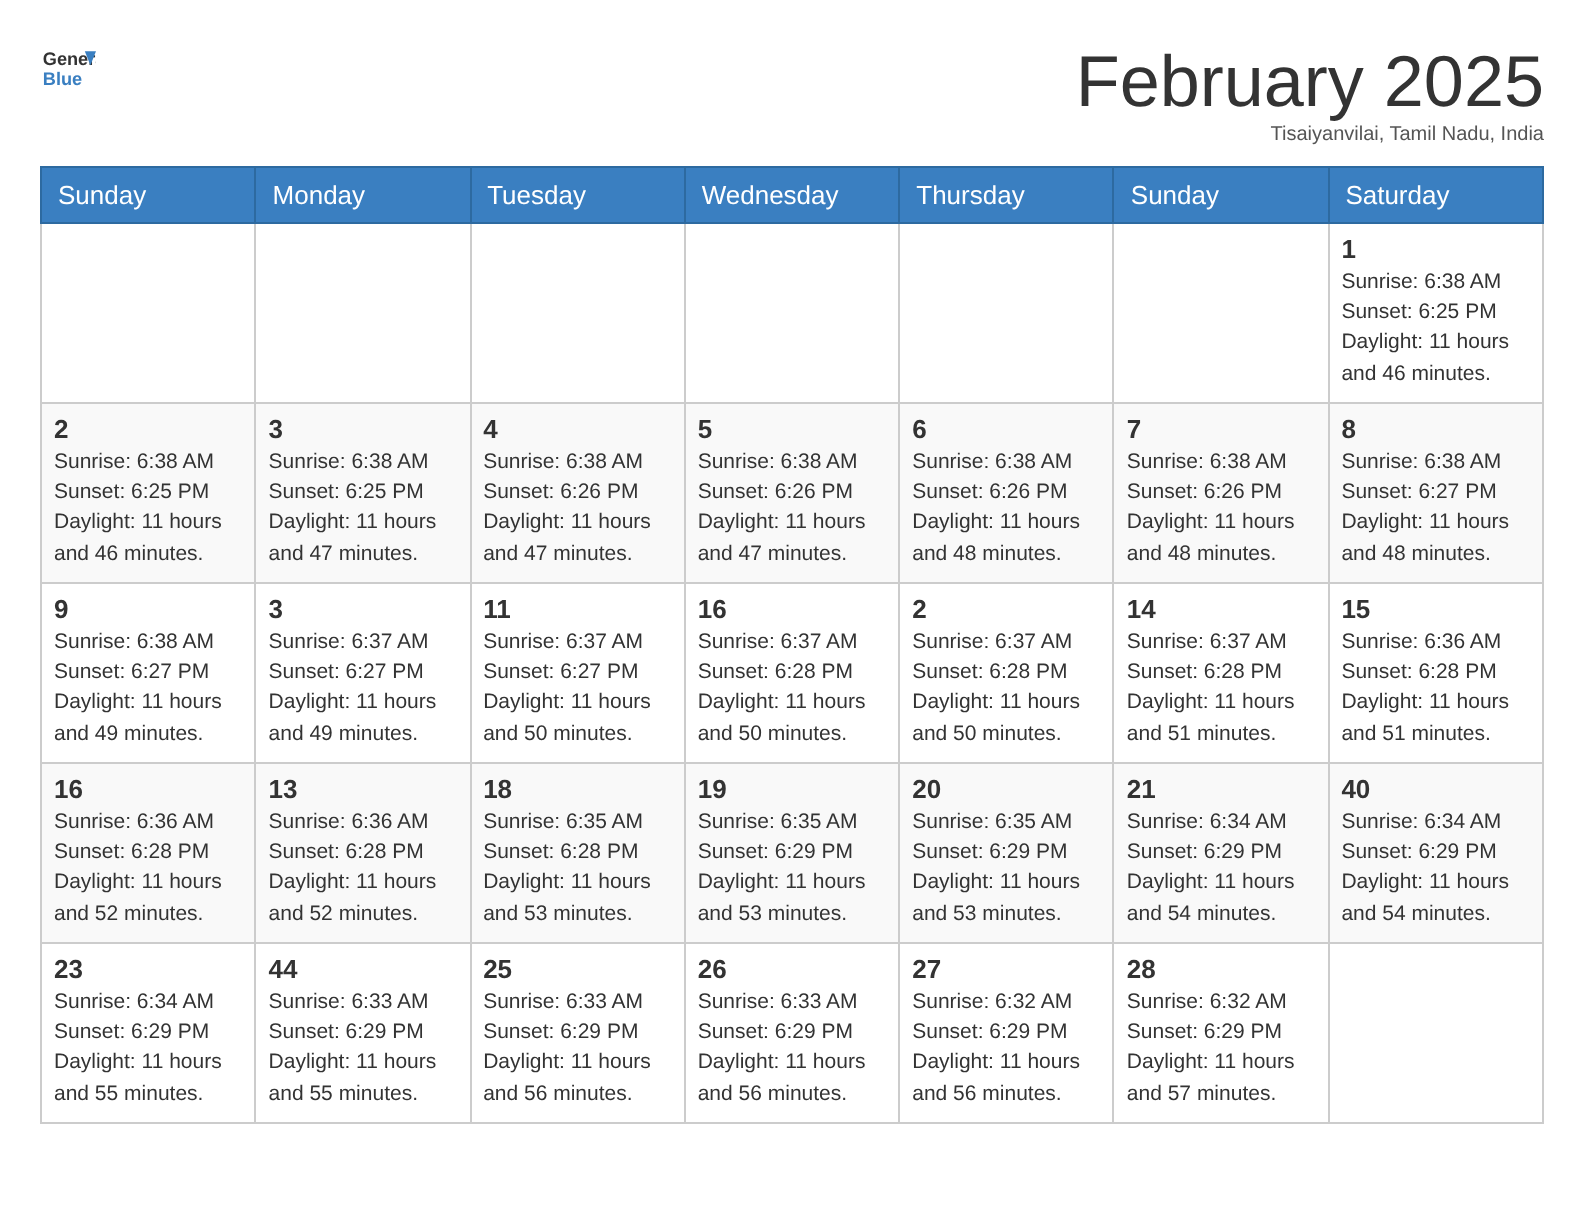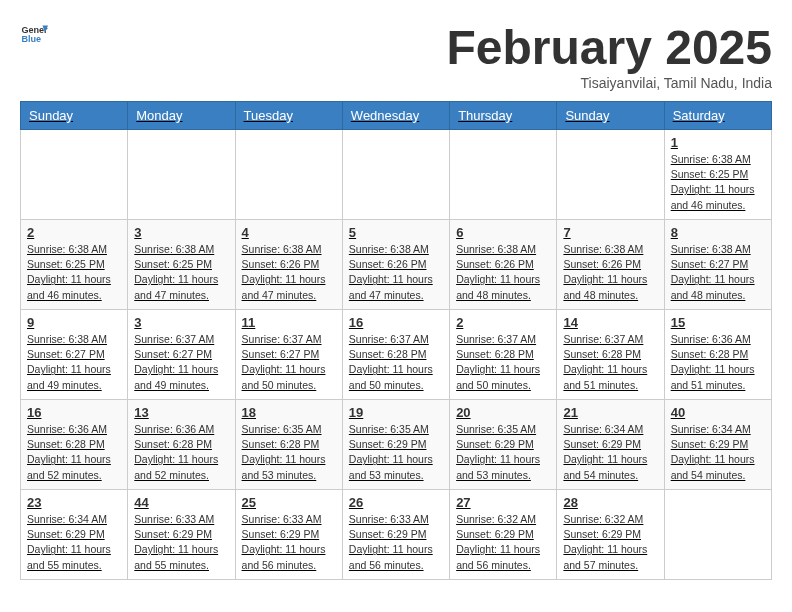--- a/index.html
+++ b/index.html
@@ -22,33 +22,32 @@
       gap: 4px;
     }
     .logo-icon {
       width: 28px;
       height: 28px;
     }
     .title-block {
       text-align: right;
     }
     .month-title {
-      font-size: 48px;
-      font-weight: bold;
+      font-size: 36px;
+      font-weight: normal;
       color: #333;
     }
     .subtitle {
-      font-size: 14px;
+      font-size: 10px;
       color: #555;
     }
     .calendar {
       width: 100%;
       border-collapse: collapse;
       border: 1px solid #ccc;
-      text-decoration: underline;
     }
     .calendar th {
       background-color: #3a7fc1;
       color: white;
       text-align: left;
       padding: 6px 8px;
       font-size: 13px;
       font-weight: normal;
       border: 1px solid #2d6aa0;
     }

